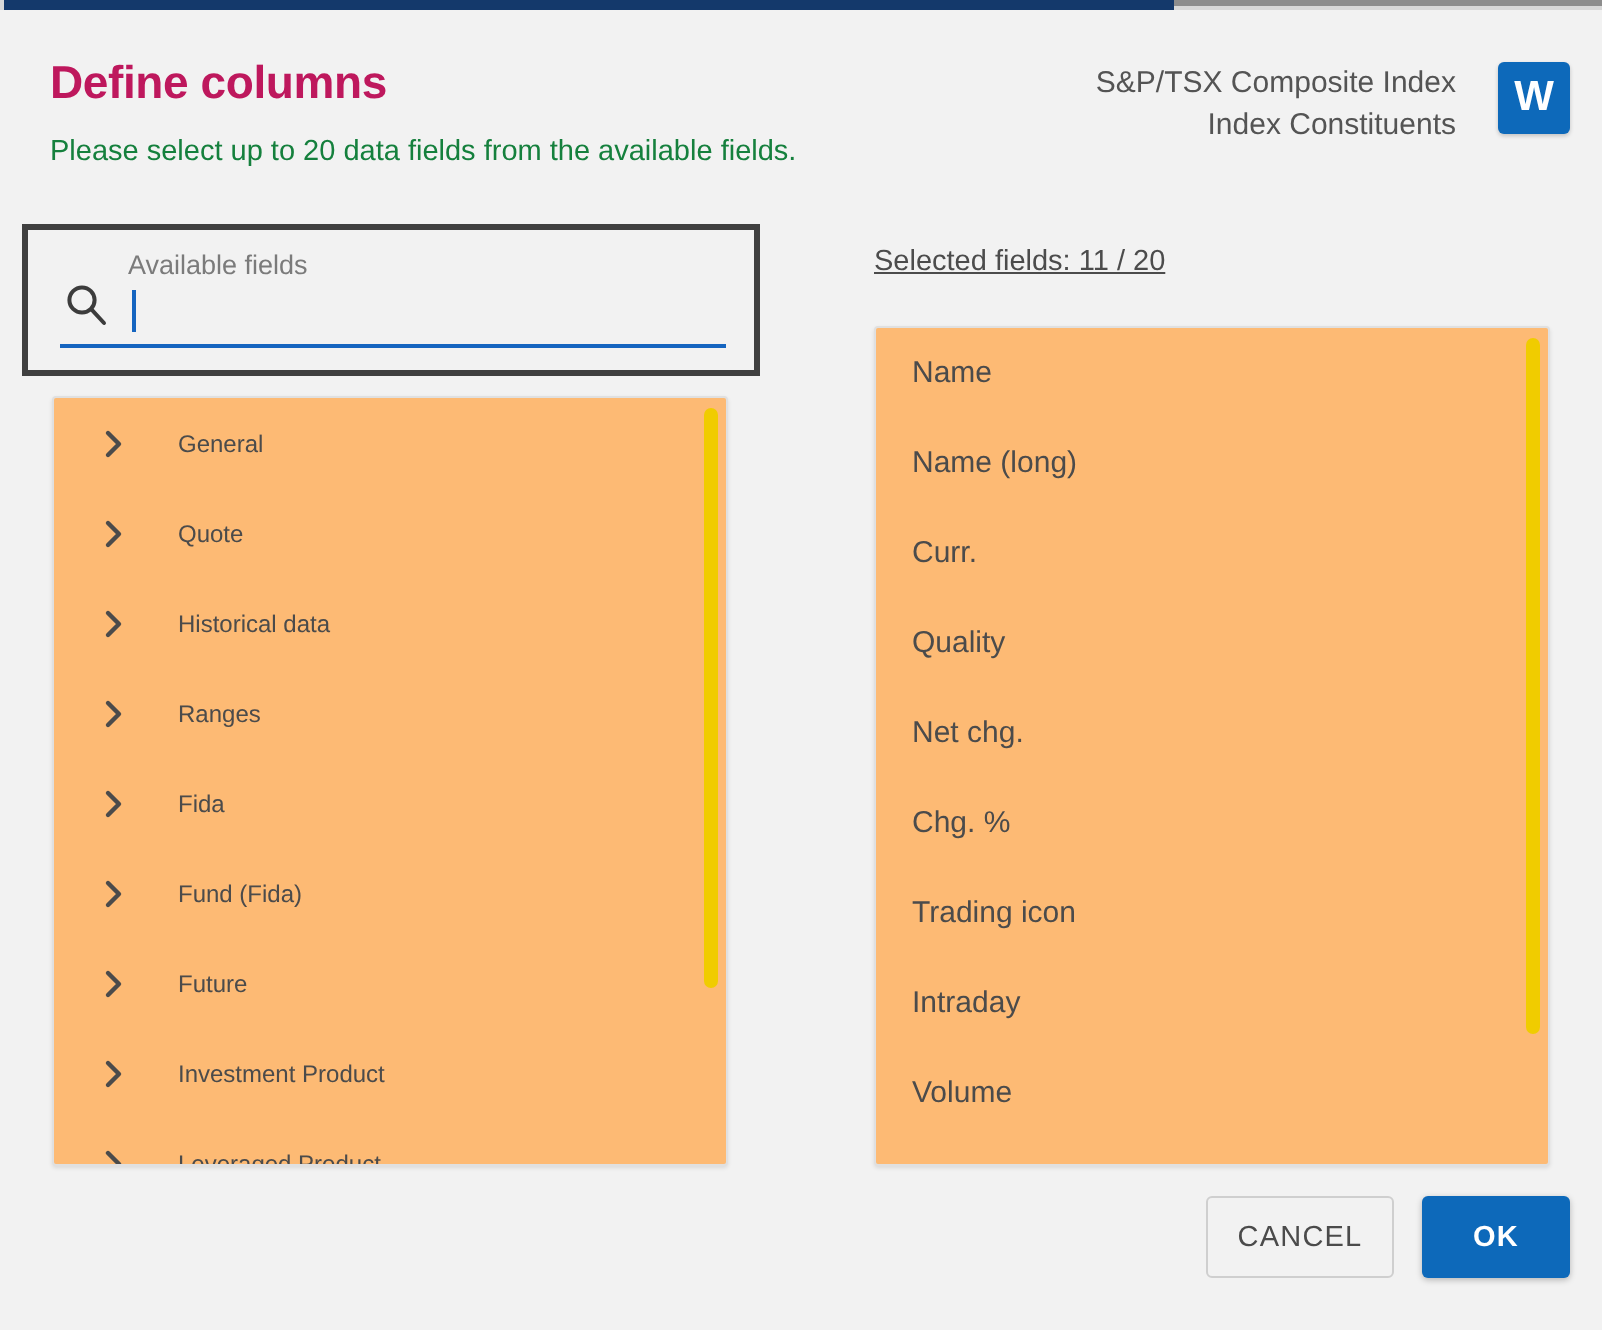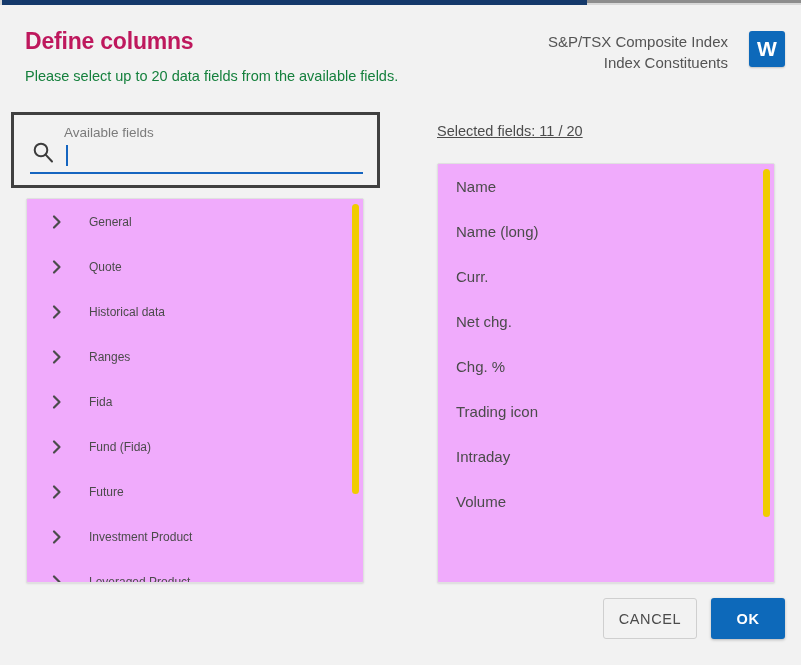--- a/index.html
+++ b/index.html
@@ -157,21 +157,21 @@
     top: 118px;
     font-size: 14.5px;
     color: #4c4c4c;
     white-space: nowrap;
     text-decoration: underline;
   }
 
   
   .panel {
     position: absolute;
-    background: #f0abfc;
+    background: #fdba74;
     border: 1px solid #e0e0e0;
     border-radius: 2px;
     overflow: hidden;
     box-shadow: 0 1px 2px rgba(0,0,0,0.10);
   }
   .panel-left {
     left: 26px;
     top: 193px;
     width: 338px;
     height: 385px;
@@ -385,20 +385,23 @@
           <li class="list-item-plain">
             <span>Name</span>
           </li>
           <li class="list-item-plain">
             <span>Name (long)</span>
           </li>
           <li class="list-item-plain">
             <span>Curr.</span>
           </li>
           <li class="list-item-plain">
+            <span>Quality</span>
+          </li>
+          <li class="list-item-plain">
             <span>Net chg.</span>
           </li>
           <li class="list-item-plain">
             <span>Chg. %</span>
           </li>
           <li class="list-item-plain">
             <span>Trading icon</span>
           </li>
           <li class="list-item-plain">
             <span>Intraday</span>

